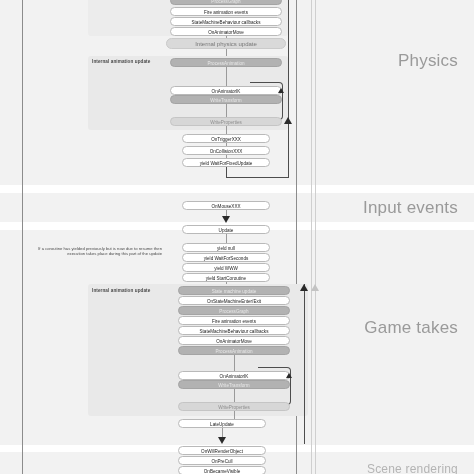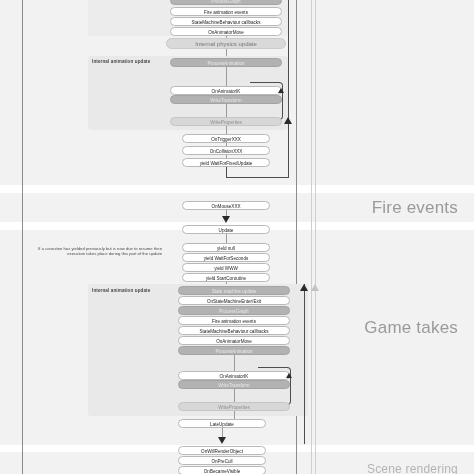--- a/index.html
+++ b/index.html
@@ -139,21 +139,22 @@
   <div class="band white" style="top:222px;height:8px;"></div>
   <div class="band" style="top:230px;height:215px;"></div>
   <div class="band white" style="top:445px;height:7px;"></div>
   <div class="band" style="top:452px;height:22px;"></div>
 
   <div class="vrule" style="left:22px;"></div>
   <div class="vrule" style="left:296px;"></div>
   <div class="vrule soft" style="left:311px;"></div>
   <div class="vrule soft" style="left:315px;"></div>
 
-  <div class="phase-label" style="top:198px;">Fire events</div>
+  <div class="phase-label" style="top:51px;">Physics</div>
+  <div class="phase-label" style="top:198px;">Input events</div>
   <div class="phase-label" style="top:318px;">Game takes</div>
   <div class="phase-label small" style="top:462px;">Scene rendering</div>
 
   <div class="group light" style="left:88px;top:-40px;width:200px;height:76px;"></div>
 
   <div class="node grey" style="left:170px;top:-4px;width:112px;">ProcessGraph</div>
   <div class="node white" style="left:170px;top:7px;width:112px;">Fire animation events</div>
   <div class="node white" style="left:170px;top:17px;width:112px;">StateMachineBehaviour callbacks</div>
   <div class="node white" style="left:170px;top:27px;width:112px;">OnAnimatorMove</div>
 

